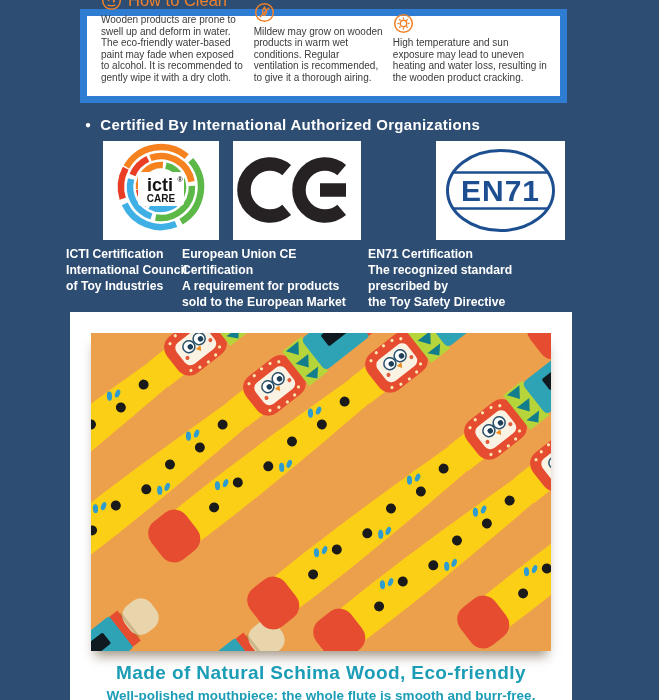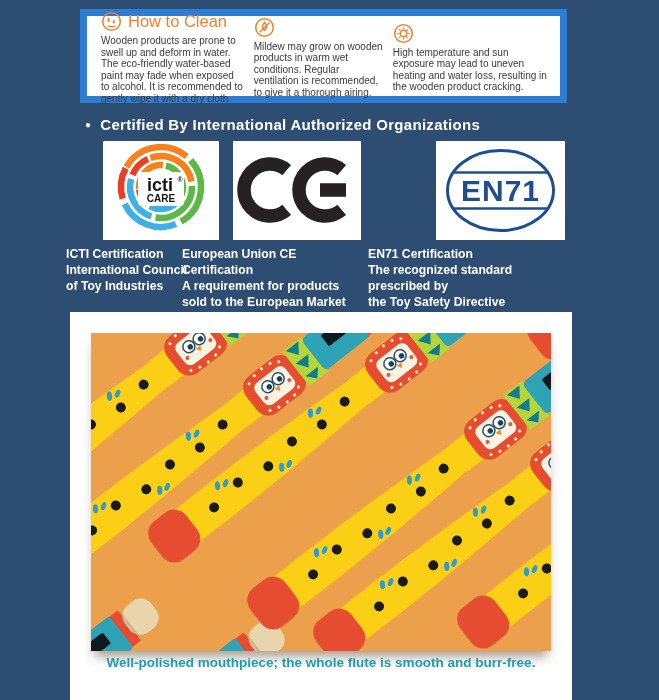--- a/index.html
+++ b/index.html
@@ -11,30 +11,30 @@
     --icti-orange:#f5821f; --icti-green:#5cb947; --icti-blue:#3fb0e5; --icti-red:#e93e25;
   }
   html,body{margin:0;padding:0;}
   body{width:659px;height:700px;background:var(--page-bg);
        font-family:"Liberation Sans",sans-serif;overflow:hidden;position:relative;}
   .page{position:absolute;inset:0;}
 
   
   .care-panel{position:absolute;left:80px;top:9px;width:487px;height:94px;
     background:#fff;border:7px solid var(--panel-border);box-sizing:border-box;
-    display:flex;align-items:center;padding:9px 10px 6px 14px;}
+    display:flex;align-items:flex-end;padding:9px 10px 6px 14px;}
   .care-col{box-sizing:border-box;padding-right:10px;}
   .care-col.c0{flex:0 0 34%;}
   .care-col.c1{flex:0 0 31%;}
   .care-col.c2{flex:0 0 35%;padding-right:2px;}
   .care-head{display:flex;align-items:center;}
   .care-icon{width:21px;height:21px;flex:0 0 21px;margin-right:6px;}
   .care-heading{color:var(--accent-orange);font-size:16.5px;line-height:1.02;white-space:pre-line;}
   .care-col.c2 .care-heading{font-size:12px;}
-  .care-body{margin:3px 0 0 0;font-size:10px;line-height:1.15;color:var(--body-text);}
+  .care-body{margin:3px 0 7px 0;font-size:10px;line-height:1.15;color:var(--body-text);}
 
   
   .certified-row{position:absolute;left:85px;top:116px;color:#fff;font-size:15px;
     font-weight:600;letter-spacing:.3px;display:flex;align-items:center;}
   .certified-bullet{font-size:10px;margin-right:9px;}
 
   
   .logo-box{position:absolute;top:141px;height:99px;background:#fff;}
   .logo-box.icti{left:103px;width:116px;}
   .logo-box.ce{left:233px;width:128px;}
@@ -237,16 +237,17 @@
         <use href="#flute" transform="translate(-159,567) rotate(-38)"></use>
         <use href="#flute" transform="translate(-128,194) rotate(-38)"></use>
         <use href="#flute" transform="translate(-49,234) rotate(-38)"></use>
         <use href="#flute" transform="translate(73,211) rotate(-38)"></use>
         <use href="#flute" transform="translate(172,278) rotate(-38)"></use>
         <use href="#flute" transform="translate(238,310) rotate(-38)"></use>
         <use href="#flute" transform="translate(382,297) rotate(-38)"></use>
         <use href="#flute" transform="translate(452,8) rotate(-38)"></use>
       </svg>
     </div>
+    <div class="headline">Made of Natural Schima Wood, Eco-friendly</div>
     <div class="subline">Well-polished mouthpiece; the whole flute is smooth and burr-free.</div>
   </div>
 
 </div>
 
 </body></html>

